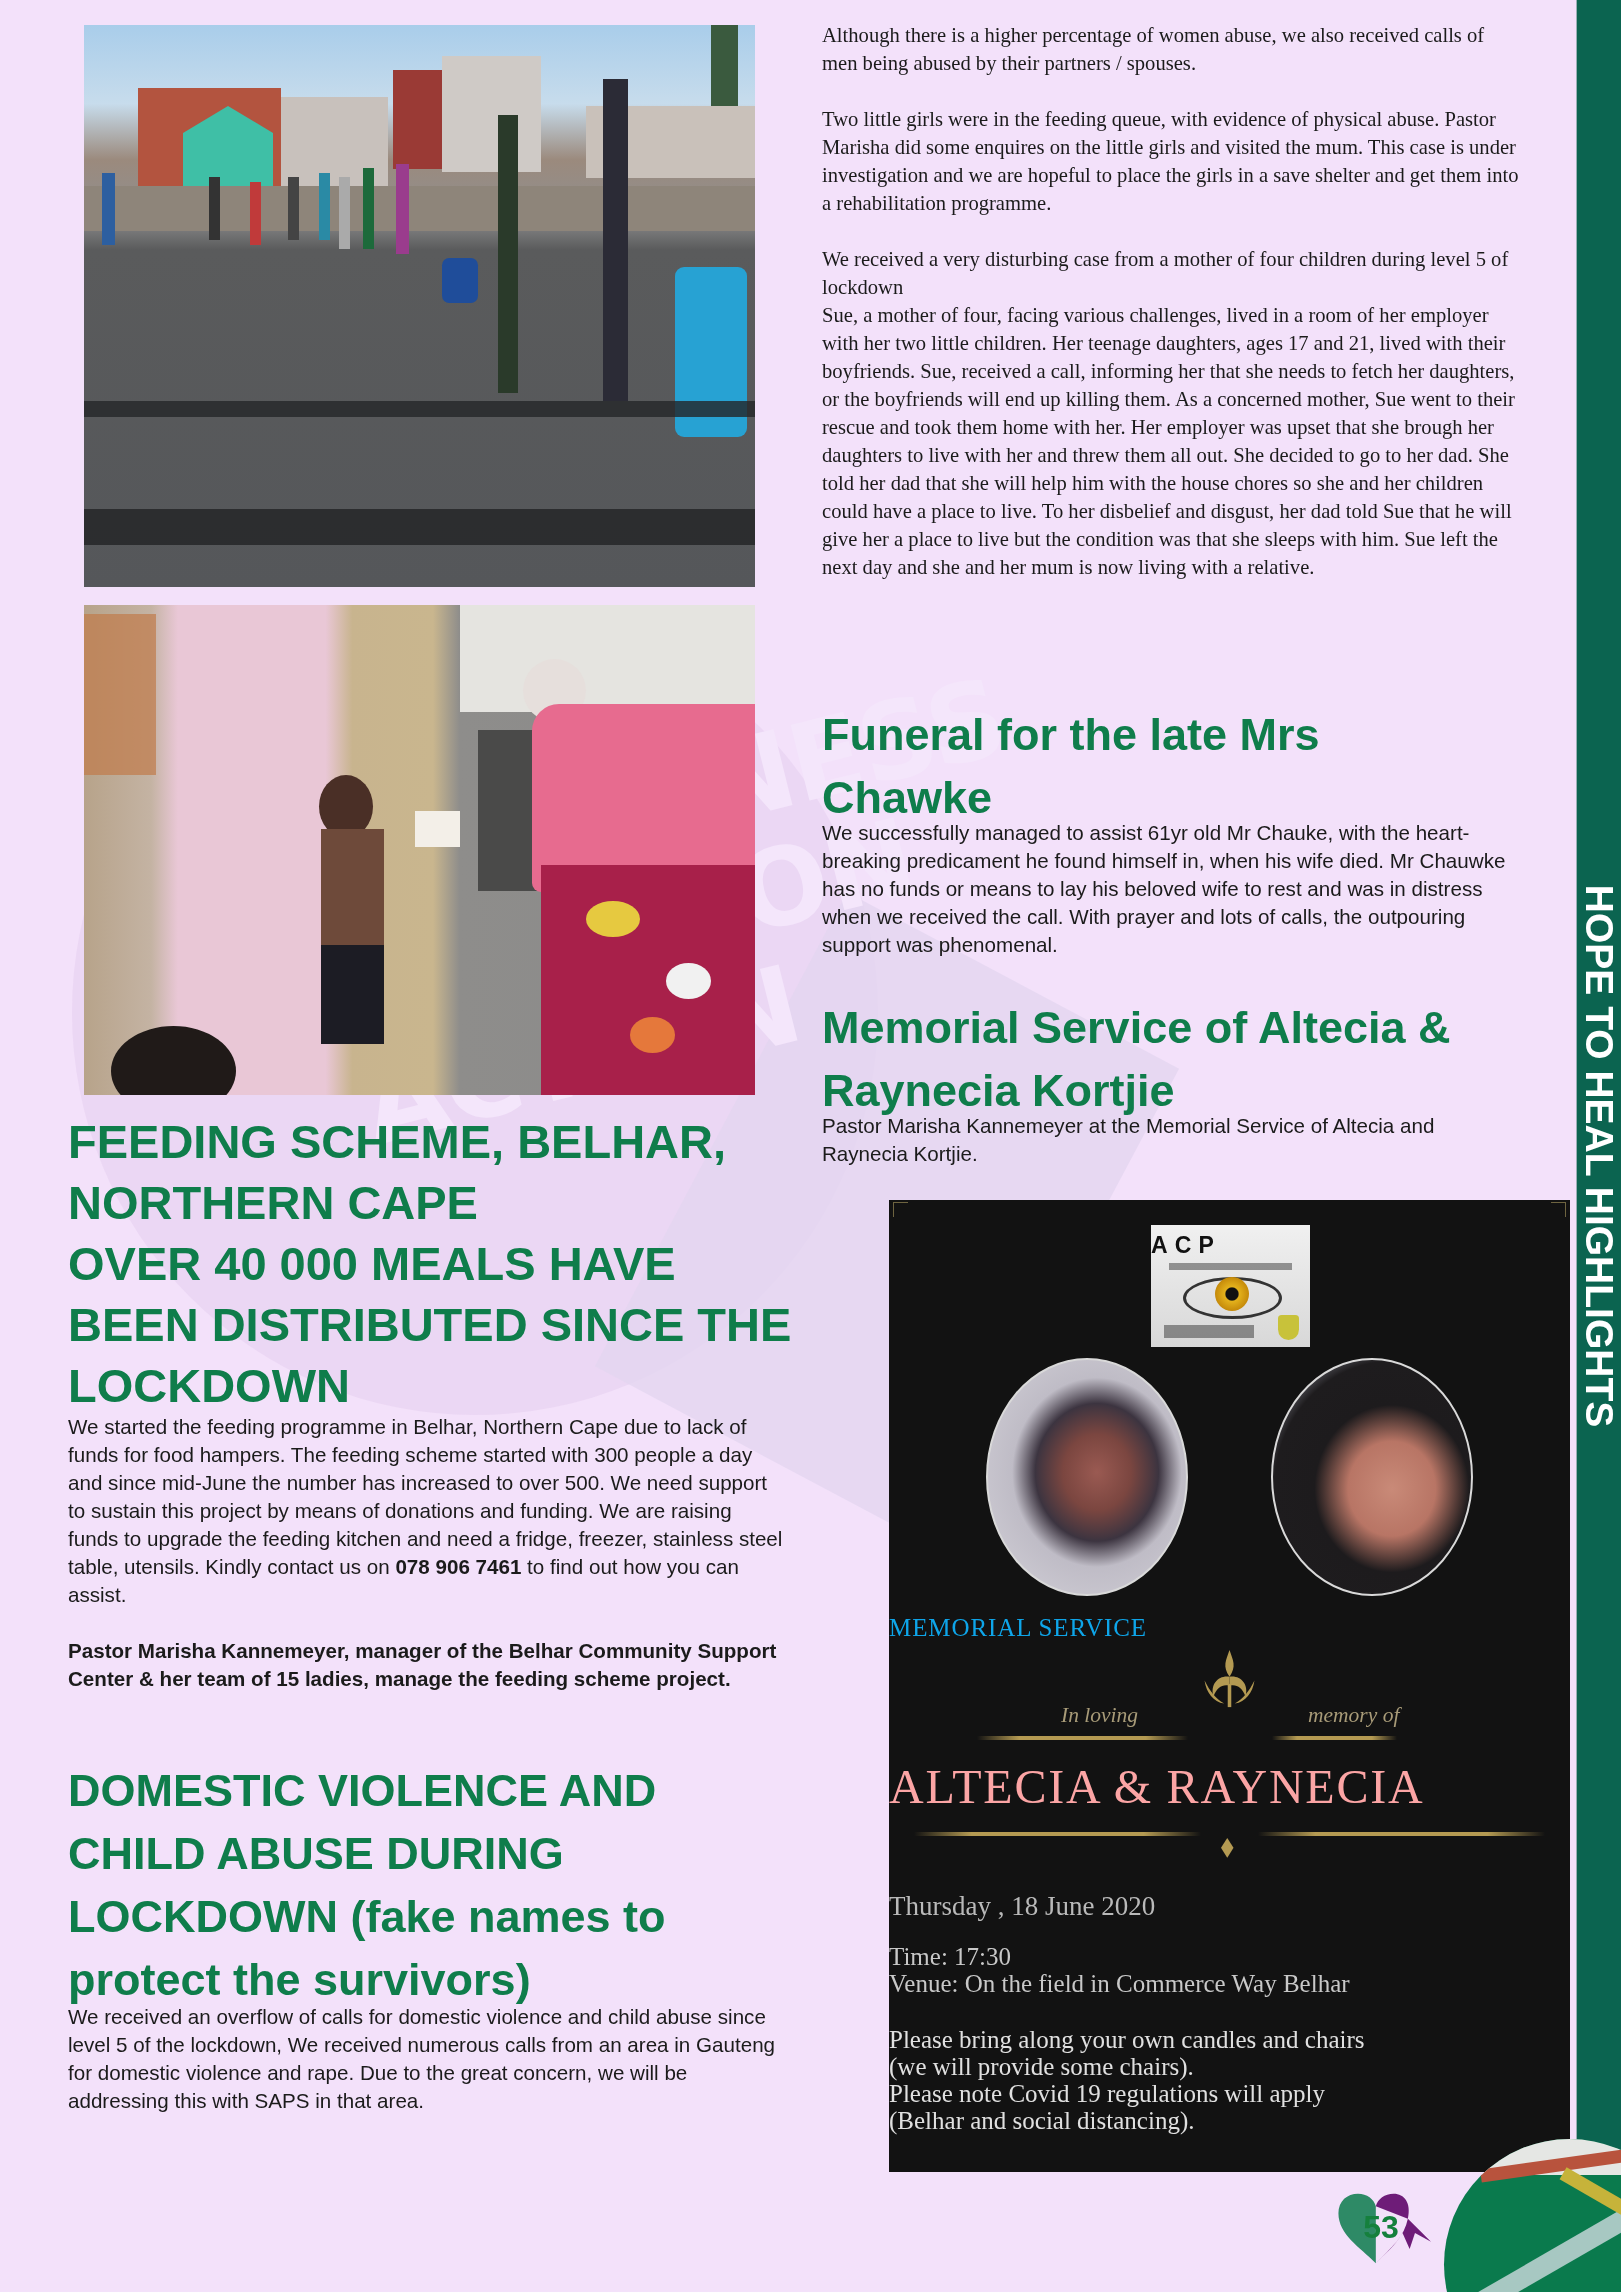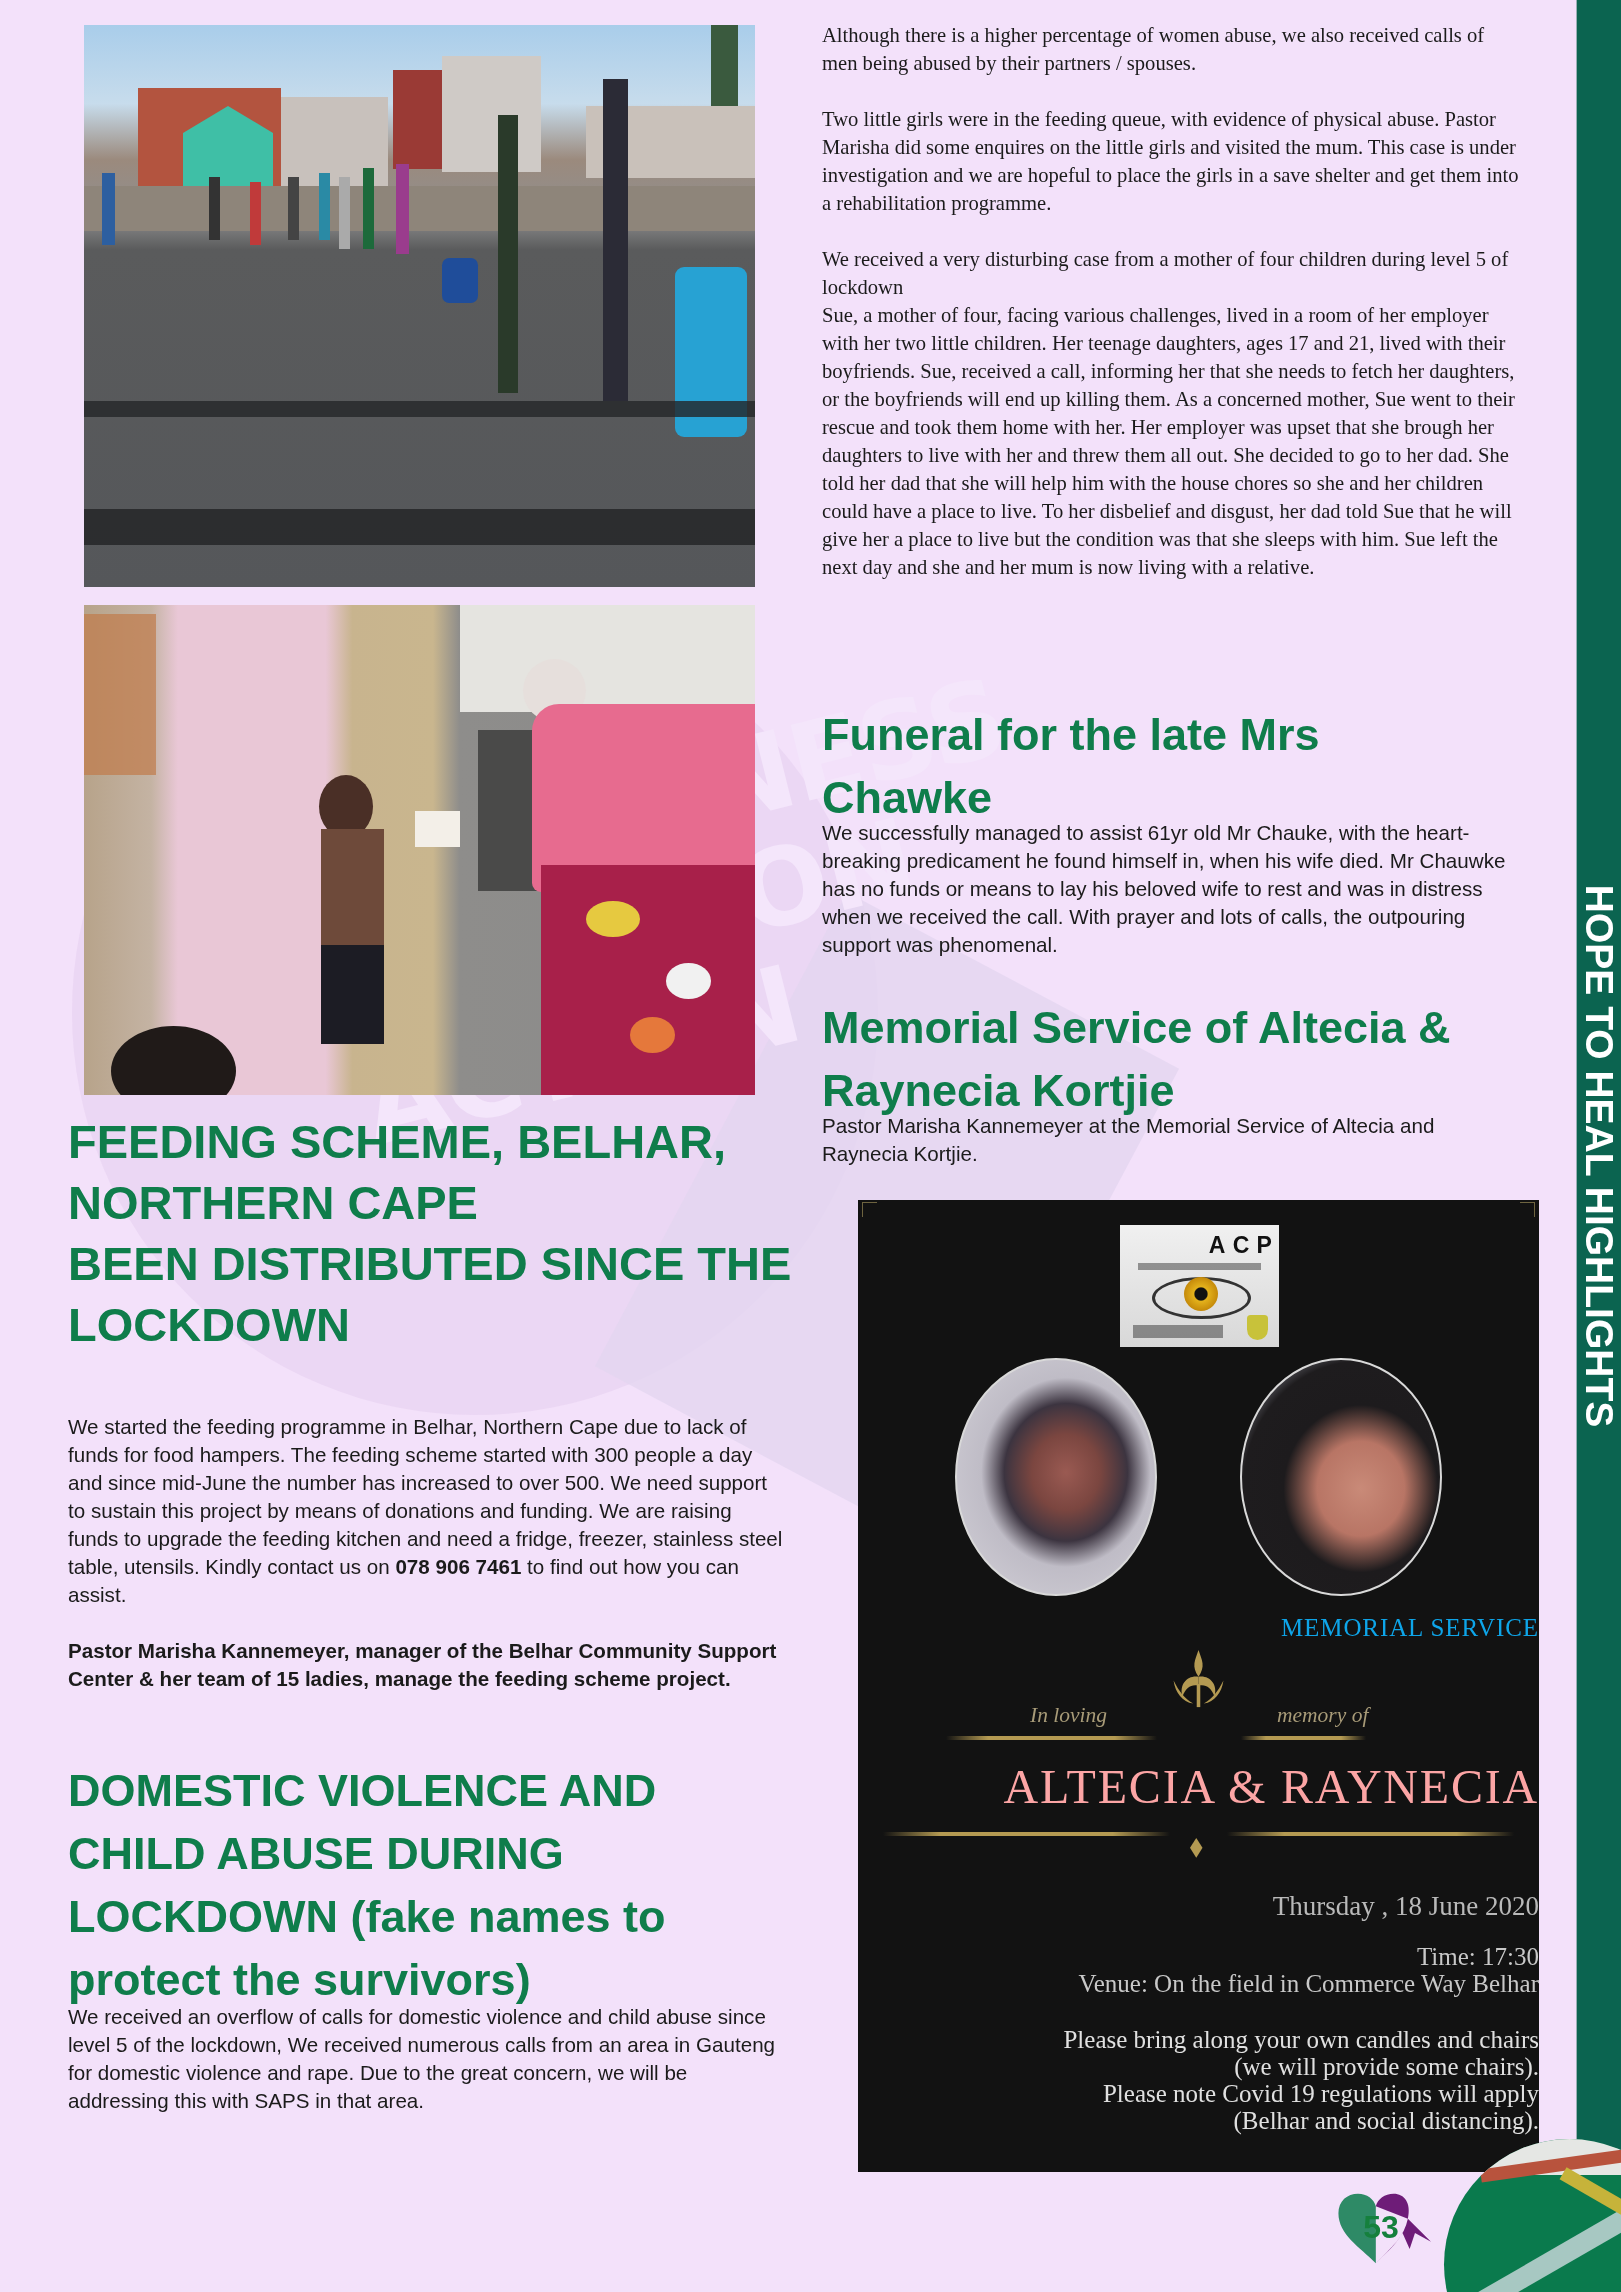--- a/index.html
+++ b/index.html
@@ -59,23 +59,23 @@
     font-family: "Liberation Sans", sans-serif; margin: 0;
   }
   .body-text {
     position: absolute; font-size: 20.6px; line-height: 28px; color: #1b1b1b;
     font-family: "Liberation Sans", sans-serif; margin: 0;
   }
   .body-text p { margin: 0; }
   .bold { font-weight: bold; }
   
   .poster {
-    position: absolute; left: 858px; top: 1200px; width: 681px; height: 972px;
+    position: absolute; left: 889px; top: 1200px; width: 681px; height: 972px;
     background: #121212; overflow: hidden;
-    font-family: "Liberation Serif", serif; text-align: right;
+    font-family: "Liberation Serif", serif; text-align: left;
   }
   .corner { position: absolute; width: 14.3px; height: 14.3px; border: 1.8px solid #6e6440; }
   .acp-logo {
     position: absolute; left: 262px; top: 25px; width: 159px; height: 122px;
     background: linear-gradient(#f0f0f0, #d8d8d8);
   }
   .acp-title { position: absolute; top: 7.2px; width: 100%; font-size: 23px; font-weight: bold; letter-spacing: 7.2px; color: #111; font-family: "Liberation Sans", sans-serif; }
   .acp-sub { position: absolute; top: 38px; left: 18px; right: 18px; height: 7.2px; background: #555; opacity: .6; }
   .acp-eye {
     position: absolute; left: 32px; top: 52px; width: 93px; height: 36px;
@@ -169,20 +169,21 @@
   <div class="ph-shape" style="left:235px;top:170px;width:54px;height:63px;background:#4a2f26;border-radius:50%;"></div>
   <div class="ph-shape" style="left:237px;top:224px;width:63px;height:125px;background:#6e4a3a;"></div>
   <div class="ph-shape" style="left:237px;top:340px;width:63px;height:99px;background:#1c1c24;"></div>
   <div class="ph-shape" style="left:331px;top:206px;width:45px;height:36px;background:#f3efe8;"></div>
   <div class="ph-shape" style="left:27px;top:421px;width:125px;height:90px;background:#201a18;border-radius:50%;"></div>
 </div>
 
 <h1 class="h-green" style="left:68px; top:1111px; font-size:47px; line-height:61px;">
   <span style="display:block">FEEDING SCHEME, BELHAR,</span>
   <span style="display:block">NORTHERN CAPE</span>
+  <span style="display:block">OVER 40 000 MEALS HAVE</span>
   <span style="display:block">BEEN DISTRIBUTED SINCE THE</span>
   <span style="display:block">LOCKDOWN</span>
 </h1>
 <div class="body-text" style="left:68px; top:1413px; width:716px;">
   <p><span>We started the feeding programme in Belhar, Northern Cape due to lack of funds for food hampers. The feeding scheme started with 300 people a day and since mid-June the number has increased to over 500.  We need support to sustain this project by means of donations and funding. We are raising funds to upgrade the feeding kitchen and need a fridge, freezer, stainless steel table, utensils.  Kindly contact us on </span><span class="bold">078 906 7461</span><span> to find out how you can assist.</span></p>
   <p style="margin-top:28px;" class="bold">Pastor Marisha Kannemeyer, manager of the Belhar Community Support Center &amp; her team of 15 ladies, manage the feeding scheme project.</p>
 </div>
 
 <h1 class="h-green" style="left:68px; top:1759px; font-size:45px; line-height:63px;">
   <span style="display:block">DOMESTIC VIOLENCE AND</span>

